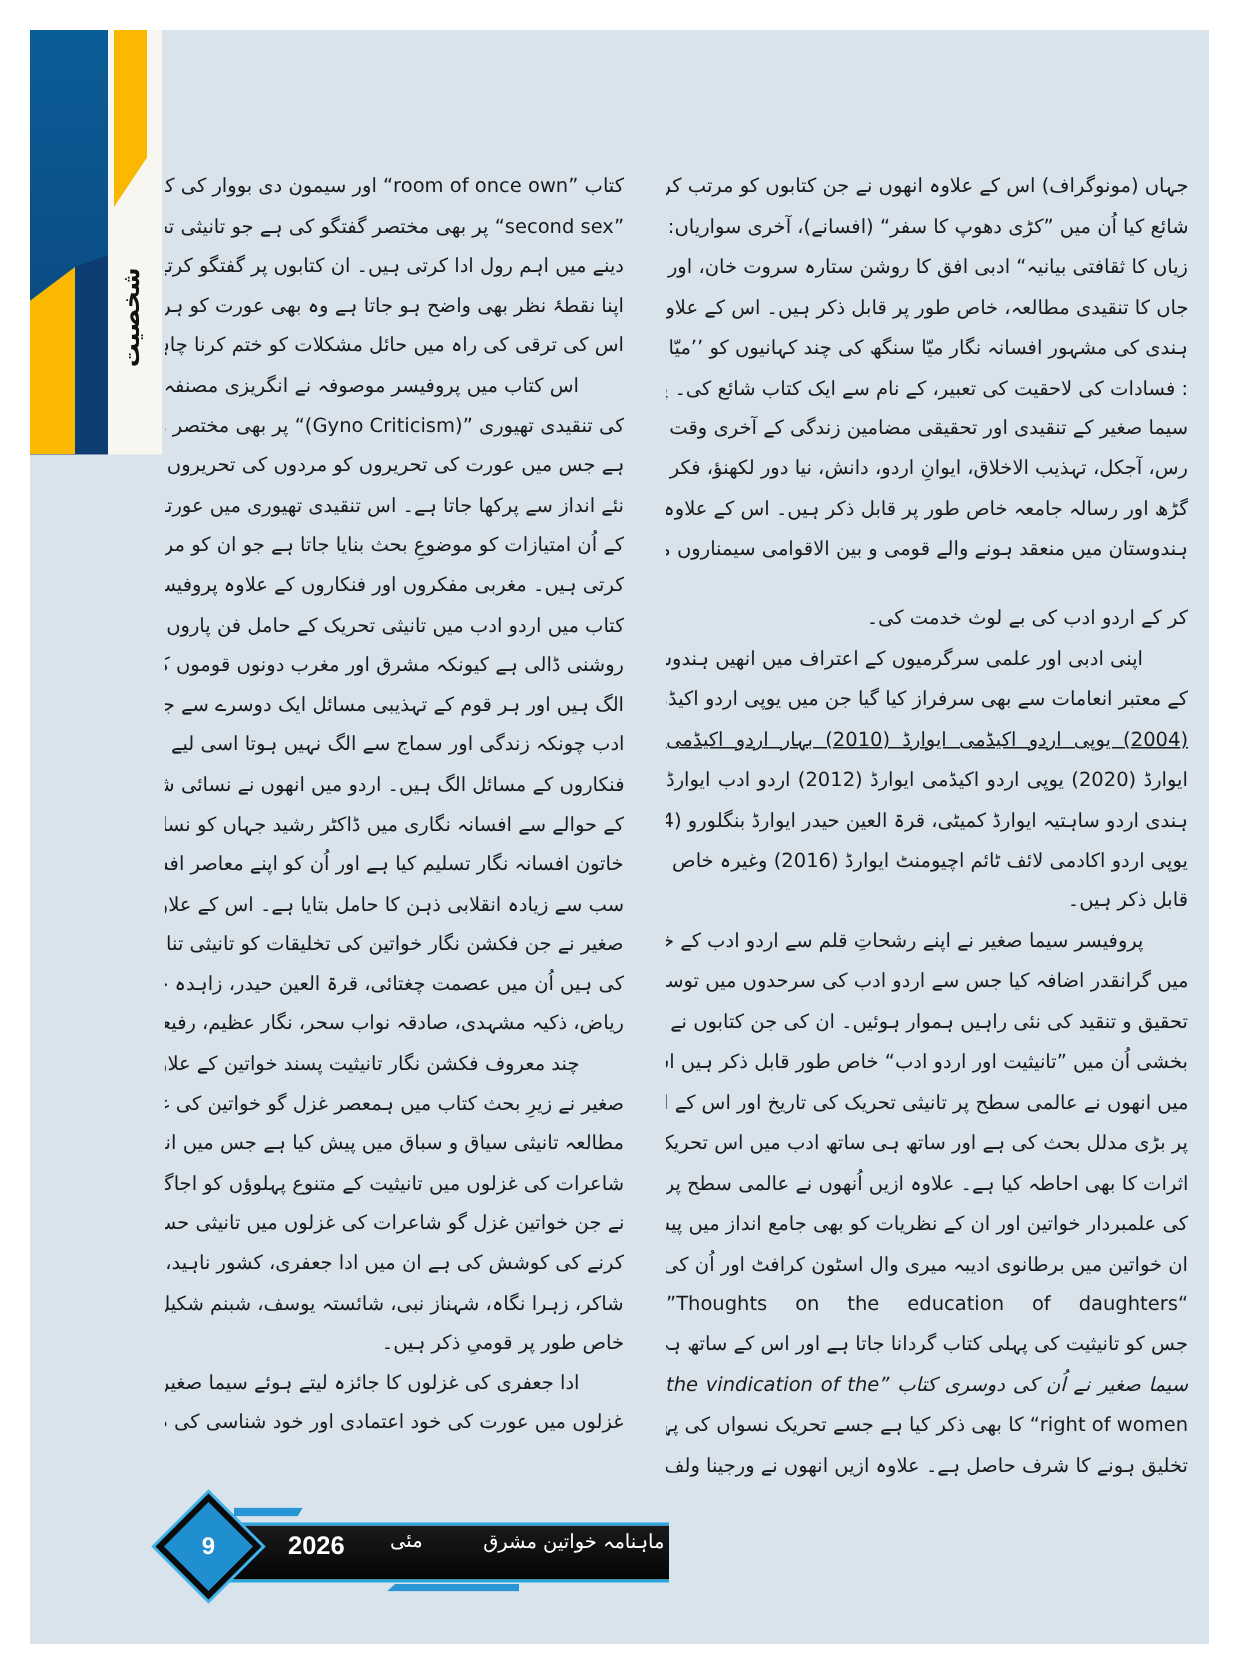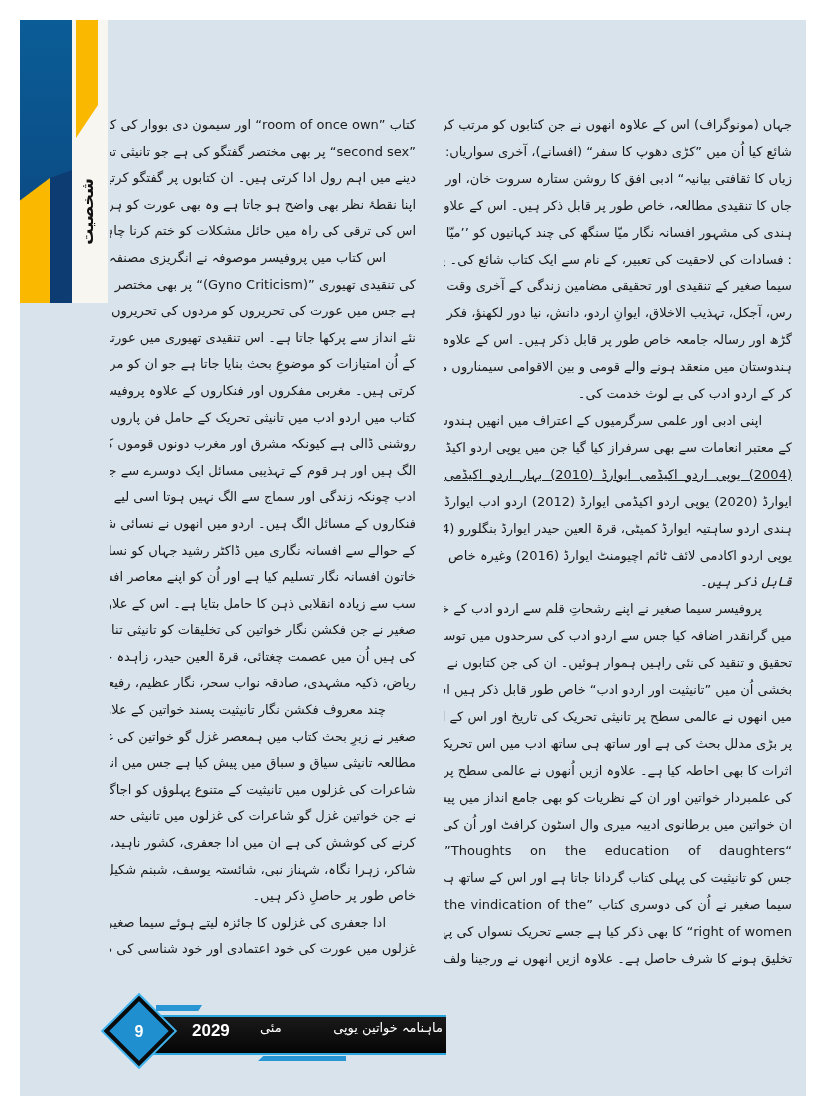--- a/index.html
+++ b/index.html
@@ -64,40 +64,40 @@
     <span class="line" style="height: 26.9091px; line-height: 26.9091px;">جہاں (مونوگراف) اس کے علاوہ انھوں نے جن کتابوں کو مرتب کر کے</span>
     <span class="line" style="height: 26.9091px; line-height: 26.9091px;">شائع کیا اُن میں ”کڑی دھوپ کا سفر“ (افسانے)، آخری سواریاں: دور</span>
     <span class="line" style="height: 26.9091px; line-height: 26.9091px;">زیاں کا ثقافتی بیانیہ“ ادبی افق کا روشن ستارہ سروت خان، اور مثنوی کرب</span>
     <span class="line" style="height: 26.9091px; line-height: 26.9091px;">جاں کا تنقیدی مطالعہ، خاص طور پر قابل ذکر ہیں۔ اس کے علاوہ انھوں نے</span>
     <span class="line" style="height: 26.9091px; line-height: 26.9091px;">ہندی کی مشہور افسانہ نگار میّا سنگھ کی چند کہانیوں کو ’’میّا سنگھ کی منتخب کہانیاں</span>
     <span class="line" style="height: 26.9091px; line-height: 26.9091px;">: فسادات کی لاحقیت کی تعبیر، کے نام سے ایک کتاب شائع کی۔ پروفیسر</span>
     <span class="line" style="height: 26.9091px; line-height: 26.9091px;">سیما صغیر کے تنقیدی اور تحقیقی مضامین زندگی کے آخری وقت تک ملک کے</span>
     <span class="line" style="height: 26.9091px; line-height: 26.9091px;">رس، آجکل، تہذیب الاخلاق، ایوانِ اردو، دانش، نیا دور لکھنؤ، فکر و نظر علی</span>
     <span class="line" style="height: 26.9091px; line-height: 26.9091px;">گڑھ اور رسالہ جامعہ خاص طور پر قابل ذکر ہیں۔ اس کے علاوہ انھوں نے</span>
     <span class="line" style="height: 26.9091px; line-height: 26.9091px;">ہندوستان میں منعقد ہونے والے قومی و بین الاقوامی سیمناروں میں شرکت</span>
-    <span class="line last" style="height: 26.9091px; line-height: 26.9091px;">کر کے اردو ادب کی بے لوث خدمت کی۔</span>
+    <span class="line last" style="height: 26.9091px; line-height: 26.9091px; margin-top: 19px;">کر کے اردو ادب کی بے لوث خدمت کی۔</span>
     <span class="line indent" style="height: 26.9091px; line-height: 26.9091px;">اپنی ادبی اور علمی سرگرمیوں کے اعتراف میں انھیں ہندوستان</span>
     <span class="line" style="height: 26.9091px; line-height: 26.9091px;">کے معتبر انعامات سے بھی سرفراز کیا گیا جن میں یوپی اردو اکیڈمی ایوارڈ</span>
     <span class="line" style="height: 26.9091px; line-height: 26.9091px; text-decoration: underline;">(2004) یوپی اردو اکیڈمی ایوارڈ (2010) بہار اردو اکیڈمی</span>
     <span class="line" style="height: 26.9091px; line-height: 26.9091px;">ایوارڈ (2020) یوپی اردو اکیڈمی ایوارڈ (2012) اردو ادب ایوارڈ</span>
     <span class="line" style="height: 26.9091px; line-height: 26.9091px;">ہندی اردو ساہتیہ ایوارڈ کمیٹی، قرۃ العین حیدر ایوارڈ بنگلورو (2014)</span>
     <span class="line" style="height: 26.9091px; line-height: 26.9091px;">یوپی اردو اکادمی لائف ٹائم اچیومنٹ ایوارڈ (2016) وغیرہ خاص طور پر</span>
-    <span class="line last" style="height: 26.9091px; line-height: 26.9091px; font-style: italic;">قابل ذکر ہیں۔</span>
+    <span class="line last" style="height: 26.9091px; line-height: 26.9091px;">قابل ذکر ہیں۔</span>
     <span class="line indent" style="height: 26.9091px; line-height: 26.9091px;">پروفیسر سیما صغیر نے اپنے رشحاتِ قلم سے اردو ادب کے خزانے</span>
     <span class="line" style="height: 26.9091px; line-height: 26.9091px;">میں گرانقدر اضافہ کیا جس سے اردو ادب کی سرحدوں میں توسیع ہوئی اور</span>
     <span class="line" style="height: 26.9091px; line-height: 26.9091px;">تحقیق و تنقید کی نئی راہیں ہموار ہوئیں۔ ان کی جن کتابوں نے انھیں شہرت</span>
     <span class="line" style="height: 26.9091px; line-height: 26.9091px;">بخشی اُن میں ”تانیثیت اور اردو ادب“ خاص طور قابل ذکر ہیں اس کتاب</span>
     <span class="line" style="height: 26.9091px; line-height: 26.9091px;">میں انھوں نے عالمی سطح پر تانیثی تحریک کی تاریخ اور اس کے اسرار و رموز</span>
     <span class="line" style="height: 26.9091px; line-height: 26.9091px;">پر بڑی مدلل بحث کی ہے اور ساتھ ہی ساتھ ادب میں اس تحریک کے</span>
     <span class="line" style="height: 26.9091px; line-height: 26.9091px;">اثرات کا بھی احاطہ کیا ہے۔ علاوہ ازیں اُنھوں نے عالمی سطح پر اس تحریک</span>
     <span class="line" style="height: 26.9091px; line-height: 26.9091px;">کی علمبردار خواتین اور ان کے نظریات کو بھی جامع انداز میں پیش کیا ہے۔</span>
     <span class="line" style="height: 26.9091px; line-height: 26.9091px;">ان خواتین میں برطانوی ادیبہ میری وال اسٹون کرافٹ اور اُن کی کتاب</span>
     <span class="line" style="height: 26.9091px; line-height: 26.9091px;">“Thoughts on the education of daughters”</span>
     <span class="line" style="height: 26.9091px; line-height: 26.9091px;">جس کو تانیثیت کی پہلی کتاب گردانا جاتا ہے اور اس کے ساتھ ہی پروفیسر</span>
-    <span class="line" style="height: 26.9091px; line-height: 26.9091px;">سیما صغیر نے اُن کی دوسری کتاب ”the vindication of the</span>
+    <span class="line" style="height: 26.9091px; line-height: 26.9091px; font-style: italic;">سیما صغیر نے اُن کی دوسری کتاب ”the vindication of the</span>
     <span class="line" style="height: 26.9091px; line-height: 26.9091px;">right of women“ کا بھی ذکر کیا ہے جسے تحریک نسواں کی پہلی</span>
     <span class="line last" style="height: 26.9091px; line-height: 26.9091px;">تخلیق ہونے کا شرف حاصل ہے۔ علاوہ ازیں انھوں نے ورجینا ولف کی</span>
   </div>
 <div class="col col-left" id="col-left">
     <span class="line" style="height: 26.6061px; line-height: 26.6061px;">کتاب ”room of once own“ اور سیمون دی بووار کی کتاب</span>
     <span class="line" style="height: 26.6061px; line-height: 26.6061px;">”second sex“ پر بھی مختصر گفتگو کی ہے جو تانیثی تحریک کو تقویت</span>
     <span class="line" style="height: 26.6061px; line-height: 26.6061px;">دینے میں اہم رول ادا کرتی ہیں۔ ان کتابوں پر گفتگو کرتے ہوئے مصنفہ کا</span>
     <span class="line" style="height: 26.6061px; line-height: 26.6061px;">اپنا نقطۂ نظر بھی واضح ہو جاتا ہے وہ بھی عورت کو ہر طرح کے استحصال اور</span>
     <span class="line last" style="height: 26.6061px; line-height: 26.6061px;">اس کی ترقی کی راہ میں حائل مشکلات کو ختم کرنا چاہتی ہیں۔</span>
     <span class="line indent" style="height: 26.6061px; line-height: 26.6061px;">اس کتاب میں پروفیسر موصوفہ نے انگریزی مصنفہ ایلین شوالٹر</span>
@@ -117,27 +117,27 @@
     <span class="line" style="height: 26.6061px; line-height: 26.6061px;">صغیر نے جن فکشن نگار خواتین کی تخلیقات کو تانیثی تناظر میں دیکھنے کی کوشش</span>
     <span class="line" style="height: 26.6061px; line-height: 26.6061px;">کی ہیں اُن میں عصمت چغتائی، قرۃ العین حیدر، زاہدہ حنا، فاطمہ حسن، ترنم</span>
     <span class="line" style="height: 26.6061px; line-height: 26.6061px;">ریاض، ذکیہ مشہدی، صادقہ نواب سحر، نگار عظیم، رفیعہ شبنم عابدی، طاہرہ</span>
     <span class="line indent" style="height: 26.6061px; line-height: 26.6061px;">چند معروف فکشن نگار تانیثیت پسند خواتین کے علاوہ پروفیسر سیما</span>
     <span class="line" style="height: 26.6061px; line-height: 26.6061px;">صغیر نے زیرِ بحث کتاب میں ہمعصر غزل گو خواتین کی غزلوں کا تنقیدی</span>
     <span class="line" style="height: 26.6061px; line-height: 26.6061px;">مطالعہ تانیثی سیاق و سباق میں پیش کیا ہے جس میں انھوں نے ان</span>
     <span class="line" style="height: 26.6061px; line-height: 26.6061px;">شاعرات کی غزلوں میں تانیثیت کے متنوع پہلوؤں کو اجاگر کیا ہے۔ انھوں</span>
     <span class="line" style="height: 26.6061px; line-height: 26.6061px;">نے جن خواتین غزل گو شاعرات کی غزلوں میں تانیثی حسیت کو نمایاں</span>
     <span class="line" style="height: 26.6061px; line-height: 26.6061px;">کرنے کی کوشش کی ہے ان میں ادا جعفری، کشور ناہید، پروین</span>
     <span class="line" style="height: 26.6061px; line-height: 26.6061px;">شاکر، زہرا نگاہ، شہناز نبی، شائستہ یوسف، شبنم شکیل اور عذرا پروین وغیرہ</span>
-    <span class="line last" style="height: 26.6061px; line-height: 26.6061px;">خاص طور پر حاصلِ ذکر ہیں۔</span>
+    <span class="line last" style="height: 26.6061px; line-height: 26.6061px;">خاص طور پر قومیِ ذکر ہیں۔</span>
     <span class="line indent" style="height: 26.6061px; line-height: 26.6061px;">ادا جعفری کی غزلوں کا جائزہ لیتے ہوئے سیما صغیر نے ان کی</span>
     <span class="line last" style="height: 26.6061px; line-height: 26.6061px;">غزلوں میں عورت کی خود اعتمادی اور خود شناسی کی طرف اشارہ کیا ہے جو</span>
   </div>
 
 <div class="footer">
   <div class="footer-accent-top"></div>
   <div class="footer-bar"></div>
   <div class="footer-accent-bottom"></div>
   <div class="footer-diamond"></div>
   <div class="footer-page-num">9</div>
-  <div class="footer-year">2029</div>
+  <div class="footer-year">2026</div>
   <div class="footer-month">مئی</div>
-  <div class="footer-mag">ماہنامہ خواتین یوپی</div>
+  <div class="footer-mag">ماہنامہ خواتین مشرق</div>
 </div>
 
 </body></html>

